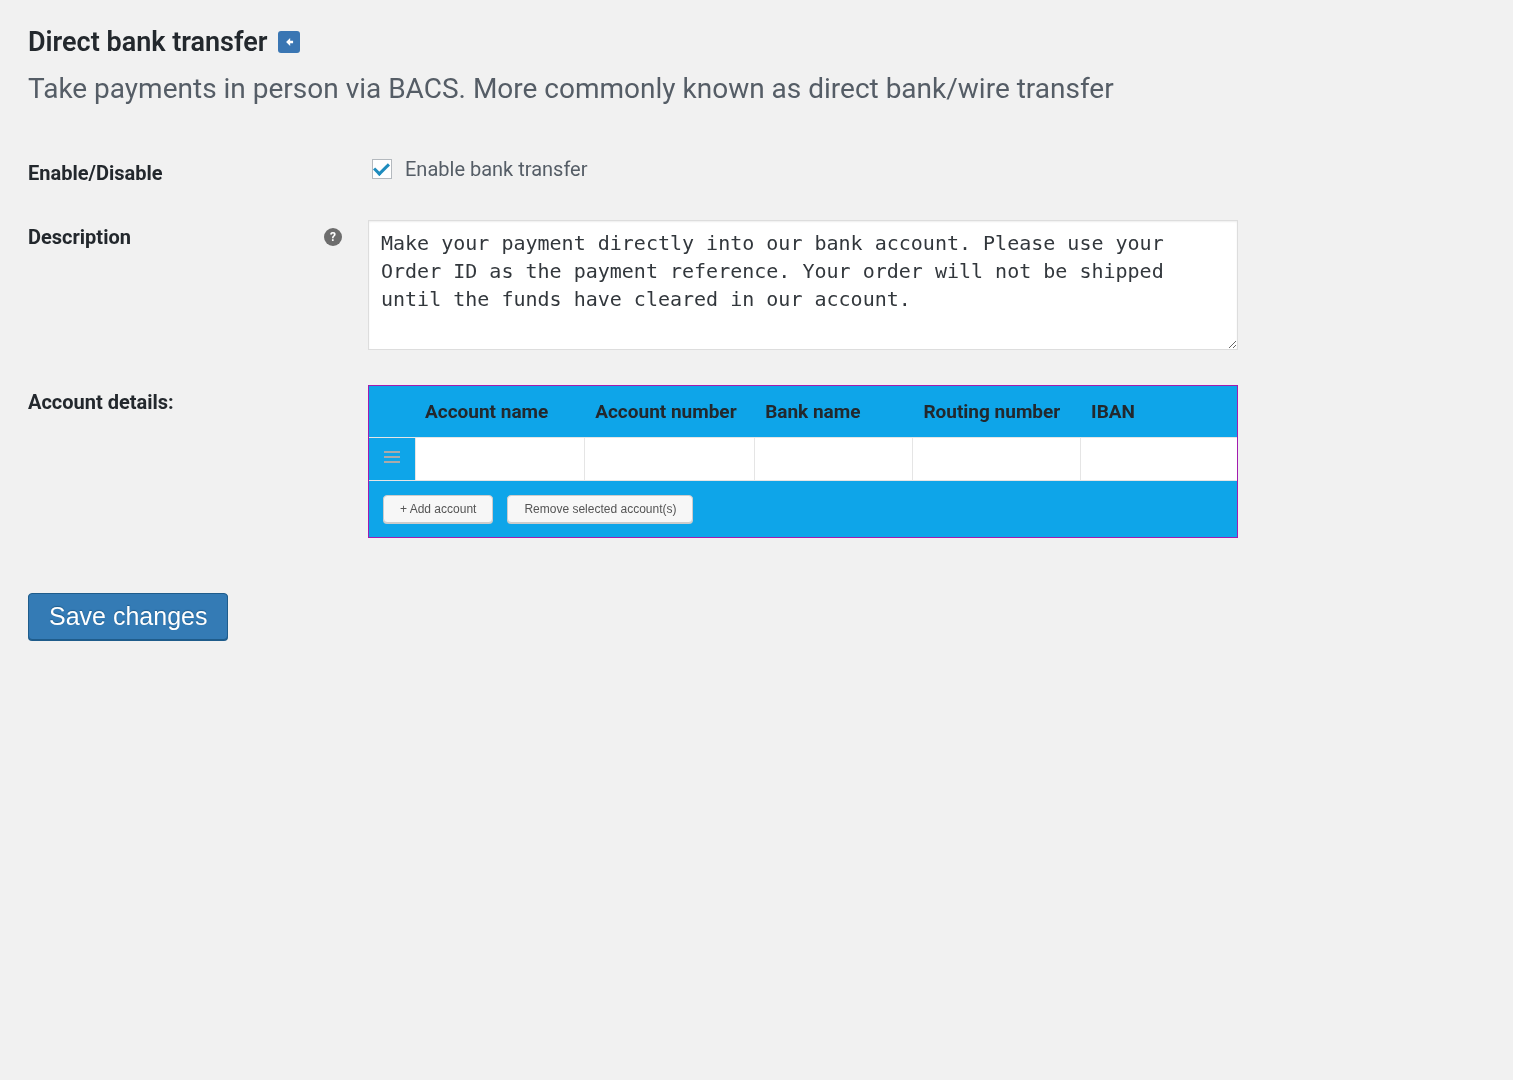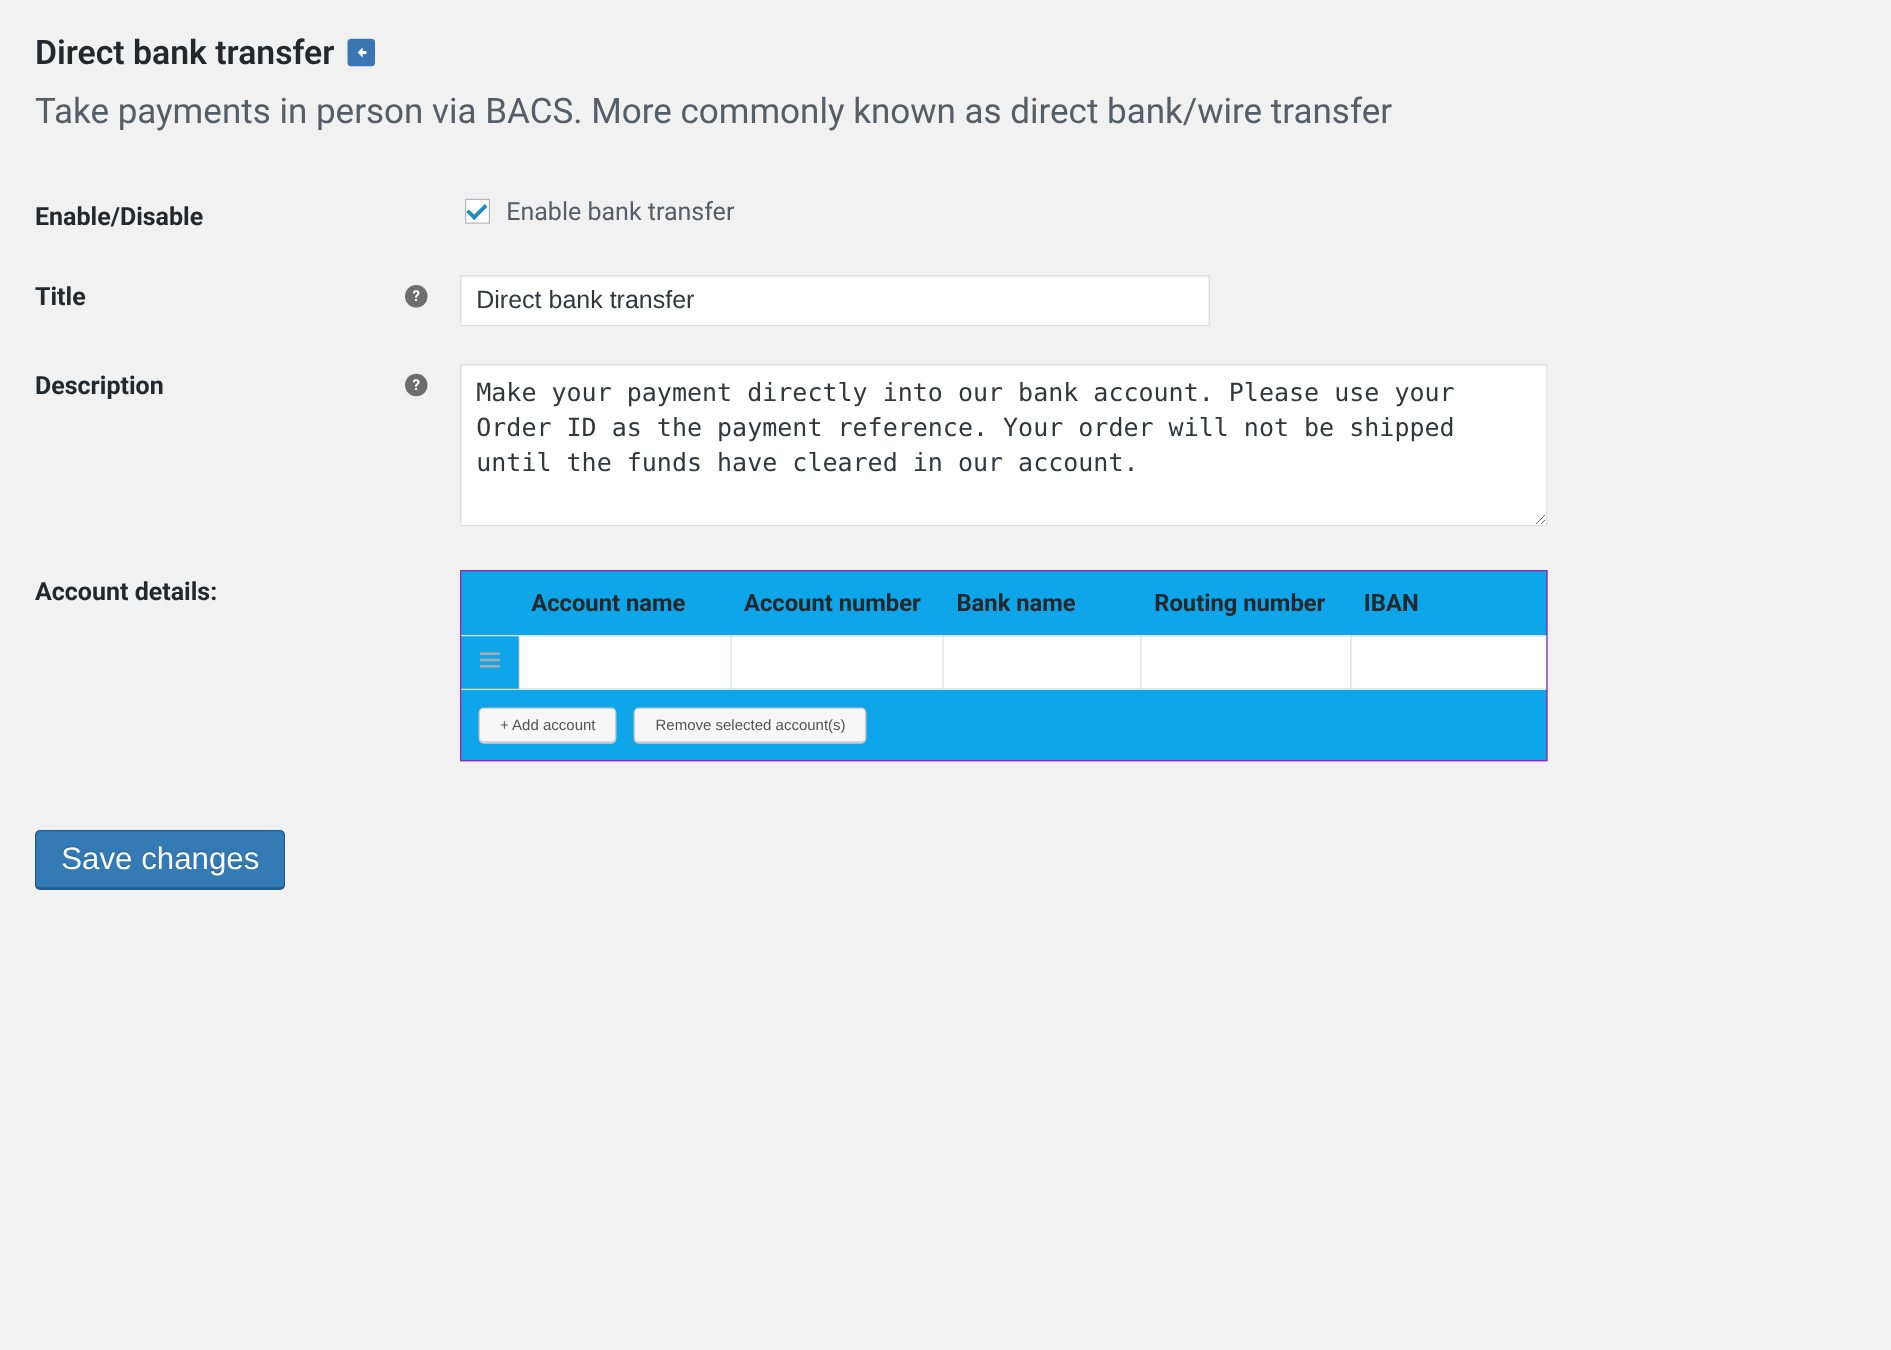--- a/index.html
+++ b/index.html
@@ -233,31 +233,20 @@
         </div>
       </th>
       <td>
         <label class="checkbox-line">
           <input type="checkbox" class="wc-check" checked="" style="">
           <span>Enable bank transfer</span>
         </label>
       </td>
     </tr>
 
-    <tr>
-      <th>
-        <div class="th-flex">
-          <span>Title</span>
-          <span class="help-tip">?</span>
-        </div>
-      </th>
-      <td>
-        <input type="text" class="regular-text" value="Direct bank transfer" style="">
-      </td>
-    </tr>
 
     <tr>
       <th>
         <div class="th-flex">
           <span>Description</span>
           <span class="help-tip">?</span>
         </div>
       </th>
       <td>
         <textarea class="wide-text" rows="4" style="">Make your payment directly into our bank account. Please use your Order ID as the payment reference. Your order will not be shipped until the funds have cleared in our account.</textarea>

